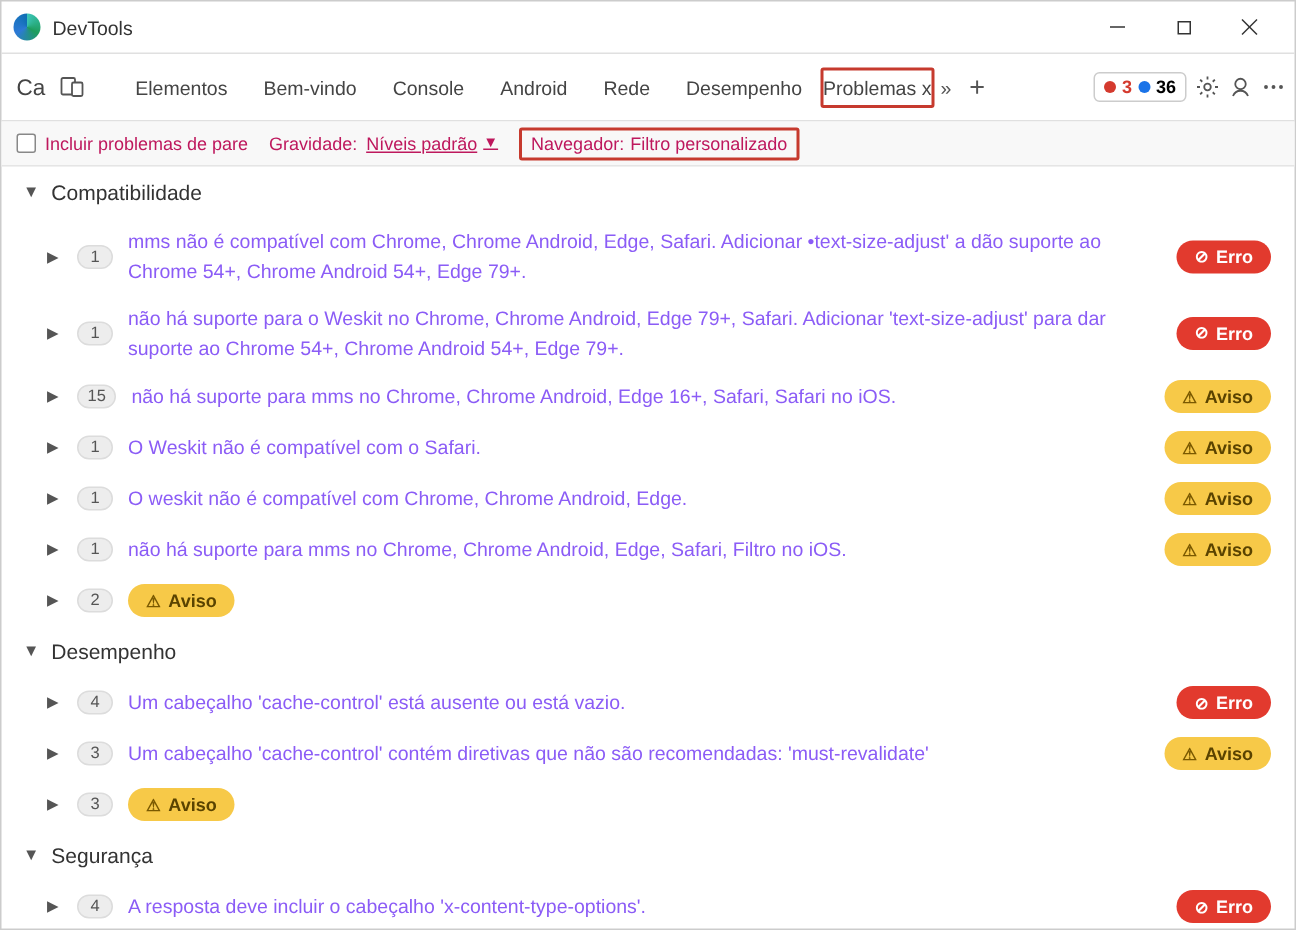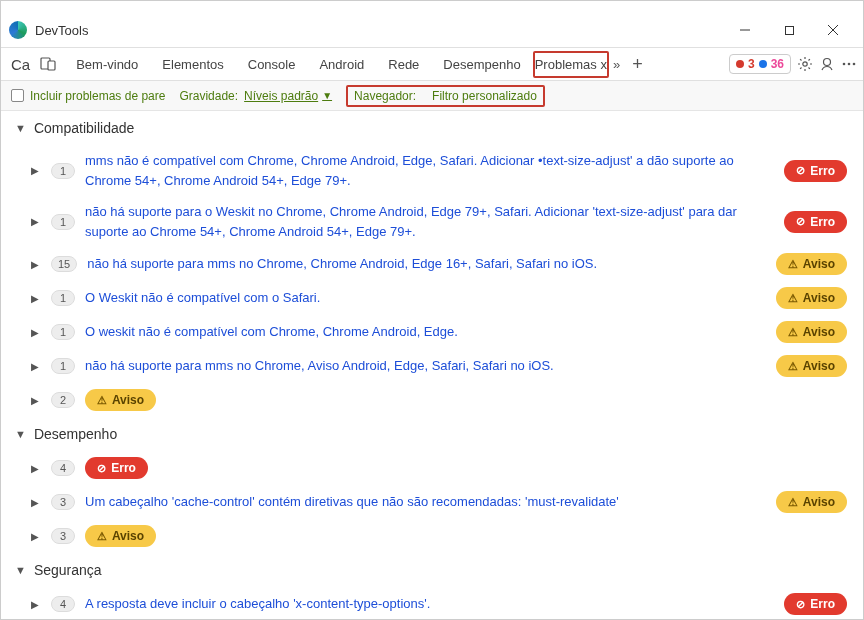--- a/index.html
+++ b/index.html
@@ -1,54 +1,54 @@
 <!DOCTYPE html>
 <html><head>
 <meta charset="utf-8">
 <style>
   * { box-sizing: border-box; }
   body { margin:0; font-family:"Segoe UI",Arial,sans-serif; font-size:13px; color:#333; background:#fff; width:864px; height:620px; overflow:hidden; }
   .window { border:1px solid #ccc; width:864px; height:620px; display:flex; flex-direction:column; }
-  .titlebar { height:34px; display:flex; align-items:center; padding:0 8px;margin-top:12px; }
+  .titlebar { height:34px; display:flex; align-items:center; padding:0 8px; }
   .title-left { display:flex; align-items:center; gap:8px; }
   .edge-icon { width:18px; height:18px; border-radius:50%; background:conic-gradient(#3cc6b9,#1d9c5c,#2d7ad6,#0f6fb3); }
   .title-text { font-size:13px; color:#333; }
   .win-ctrls { margin-left:auto; display:flex; }
   .win-btn { width:44px; height:32px; display:flex; align-items:center; justify-content:center; font-size:13px; }
-  .toolbar { height:34px; display:flex; border-top:1px solid #e0e0e0; border-bottom:1px solid #e0e0e0; padding:0 6px; gap:4px; }
+  .toolbar { height:46px; display:flex; border-top:1px solid #e0e0e0; border-bottom:1px solid #e0e0e0; padding:0 6px; gap:18px; }
   .tb-left { display:flex; align-items:center; gap:6px; }
   .ca { font-size:15px; color:#444; padding:0 4px; }
   .dock-icon { width:16px; height:16px; color:#555; }
   .tabs { display:flex; align-items:center; margin-left:4px; }
   .tab { padding:6px 12px; font-size:13px; color:#444; cursor:pointer; white-space:nowrap; position:relative; }
   .tab.active { }
   .prob-tab { border:2px solid #c63a2e; padding:4px 0; border-radius:2px; }
   .chevrons { font-size:13px; color:#555; padding:0 4px; }
   .plus { font-size:18px; color:#555; padding:0 8px; }
   .tb-right { margin-left:auto; display:flex; align-items:center; gap:6px; }
   .counter { border:1px solid #ccc; border-radius:4px; padding:2px 6px; font-size:12px; display:flex; align-items:center; gap:4px; }
   .dot { width:8px; height:8px; border-radius:50%; display:inline-block; }
   .dot-red { background:#d43a2e; }
   .dot-blue { background:#1a73e8; }
   .counter .ct-red { color:#d43a2e; font-weight:600; }
-  .counter .ct-blue { color:#ec4899; font-weight:600; }
+  .counter .ct-blue { color:#000000; font-weight:600; }
   .ico { width:16px; height:16px; color:#555; display:flex; align-items:center; justify-content:center; cursor:pointer; }
-  .filterbar { height:30px; display:flex; align-items:center; padding:4px 10px; gap:14px; background:#f8f8f8; border-bottom:1px solid #e5e5e5; font-size:12px; color:#4d7c0f; }
+  .filterbar { height:30px; display:flex; align-items:center; padding:4px 10px; gap:14px; background:#f8f8f8; border-bottom:1px solid #e5e5e5; font-size:12px; color:#be185d; }
   .chk { width:13px; height:13px; border:1px solid #888; border-radius:2px; background:#fff; }
   .fb-group { display:flex; align-items:center; gap:6px; }
   .sev-select { display:flex; align-items:center; gap:4px;text-decoration:underline; }
   .tri-down { font-size:10px; }
-  .nav-box { border:2px solid #c63a2e; padding:2px 6px; border-radius:2px; display:flex; align-items:center; gap:16px; }
+  .nav-box { border:2px solid #c63a2e; padding:2px 6px; border-radius:2px; display:flex; align-items:center; gap:4px; }
   .content { flex:1; overflow:auto; }
   .section-header { padding:9px 14px; font-size:14px; color:#333; display:flex; align-items:center; gap:8px; }
   .disc { font-size:11px; color:#555; }
   .issue-row { display:flex; align-items:center; padding:6px 10px 6px 30px; gap:10px; }
   .issue-toggle { font-size:10px; color:#555; width:10px; }
   .count-pill { min-width:24px; text-align:center; background:#ededed; border:1px solid #dcdcdc; border-radius:10px; font-size:11px; color:#555; padding:1px 6px; }
-  .issue-text { flex:1; font-size:13px; color:#1d4ed8; padding-right:10px; line-height:1.5; }
+  .issue-text { flex:1; font-size:13px; color:#8b5cf6; padding-right:10px; line-height:1.5; }
   .badge { border-radius:14px; padding:4px 12px; font-size:12px; font-weight:600; display:flex; align-items:center; gap:5px; margin-right:6px; white-space:nowrap; }
   .badge-err { background:#e23a2e; color:#fff; }
   .badge-warn { background:#f7c948; color:#5a4300; }
   .badge-ico { font-size:11px; }
   .badge-warn .badge-ico { color:#7a5900; }
 </style>
 </head>
 <body>
 
 <div class="window">
@@ -82,22 +82,22 @@
     <div class="tb-left">
       <span class="ca">Ca</span>
       <span class="dock-icon">
         <svg width="16" height="16" viewBox="0 0 16 16">
             <rect x="1" y="2" width="9" height="11" rx="1" fill="none" stroke="#555" stroke-width="1.2"></rect>
             <rect x="8" y="5" width="7" height="9" rx="1" fill="#fff" stroke="#555" stroke-width="1.2"></rect>
           </svg>
       </span>
     </div>
     <div class="tabs">
+      <div class="tab">Elementos</div>
       <div class="tab">Bem-vindo</div>
-      <div class="tab">Elementos</div>
       <div class="tab">Console</div>
       <div class="tab">Android</div>
       <div class="tab">Rede</div>
       <div class="tab">Desempenho</div>
       <div class="tab prob-tab active">Problemas x</div>
       <span class="chevrons">»</span>
       <span class="plus">+</span>
     </div>
     <div class="tb-right">
       <div class="counter">
@@ -199,21 +199,21 @@
       <span class="issue-text">O weskit não é compatível com Chrome, Chrome Android, Edge.</span>
       <span class="badge badge-warn">
           <span class="badge-ico">⚠</span>
           <span>Aviso</span>
         </span>
     </div>
 
     <div class="issue-row">
       <span class="issue-toggle">▶</span>
       <span class="count-pill">1</span>
-      <span class="issue-text">não há suporte para mms no Chrome, Aviso Android, Edge, Safari, Safari no iOS.</span>
+      <span class="issue-text">não há suporte para mms no Chrome, Chrome Android, Edge, Safari, Filtro no iOS.</span>
       <span class="badge badge-warn">
           <span class="badge-ico">⚠</span>
           <span>Aviso</span>
         </span>
     </div>
 
     <div class="issue-row">
       <span class="issue-toggle">▶</span>
       <span class="count-pill">2</span>
       <span class="badge badge-warn">
@@ -223,20 +223,21 @@
     </div>
 
     <div class="section-header">
       <span class="disc">▼</span>
       <span>Desempenho</span>
     </div>
 
     <div class="issue-row">
       <span class="issue-toggle">▶</span>
       <span class="count-pill">4</span>
+      <span class="issue-text">Um cabeçalho 'cache-control' está ausente ou está vazio.</span>
       <span class="badge badge-err">
           <span class="badge-ico">⊘</span>
           <span>Erro</span>
         </span>
     </div>
 
     <div class="issue-row">
       <span class="issue-toggle">▶</span>
       <span class="count-pill">3</span>
       <span class="issue-text">Um cabeçalho 'cache-control' contém diretivas que não são recomendadas: 'must-revalidate'</span>

